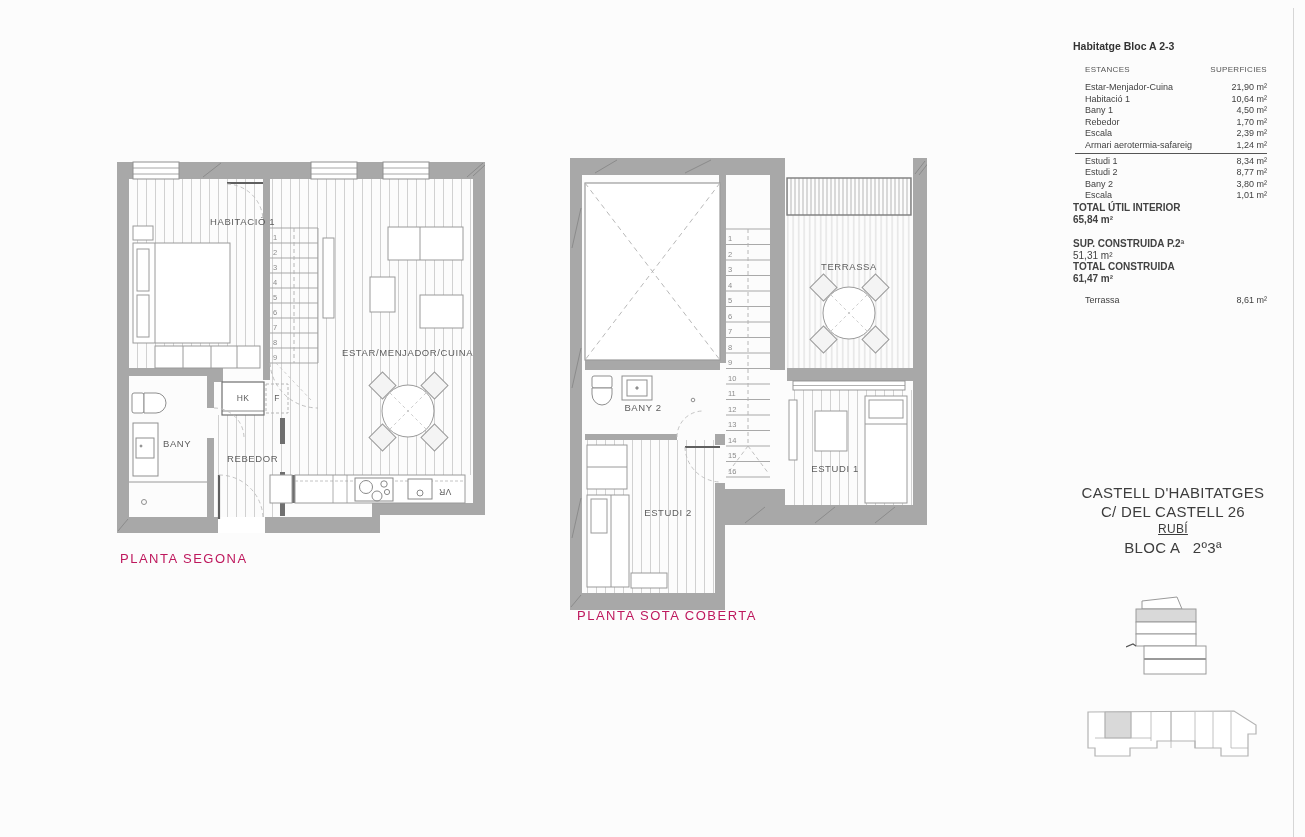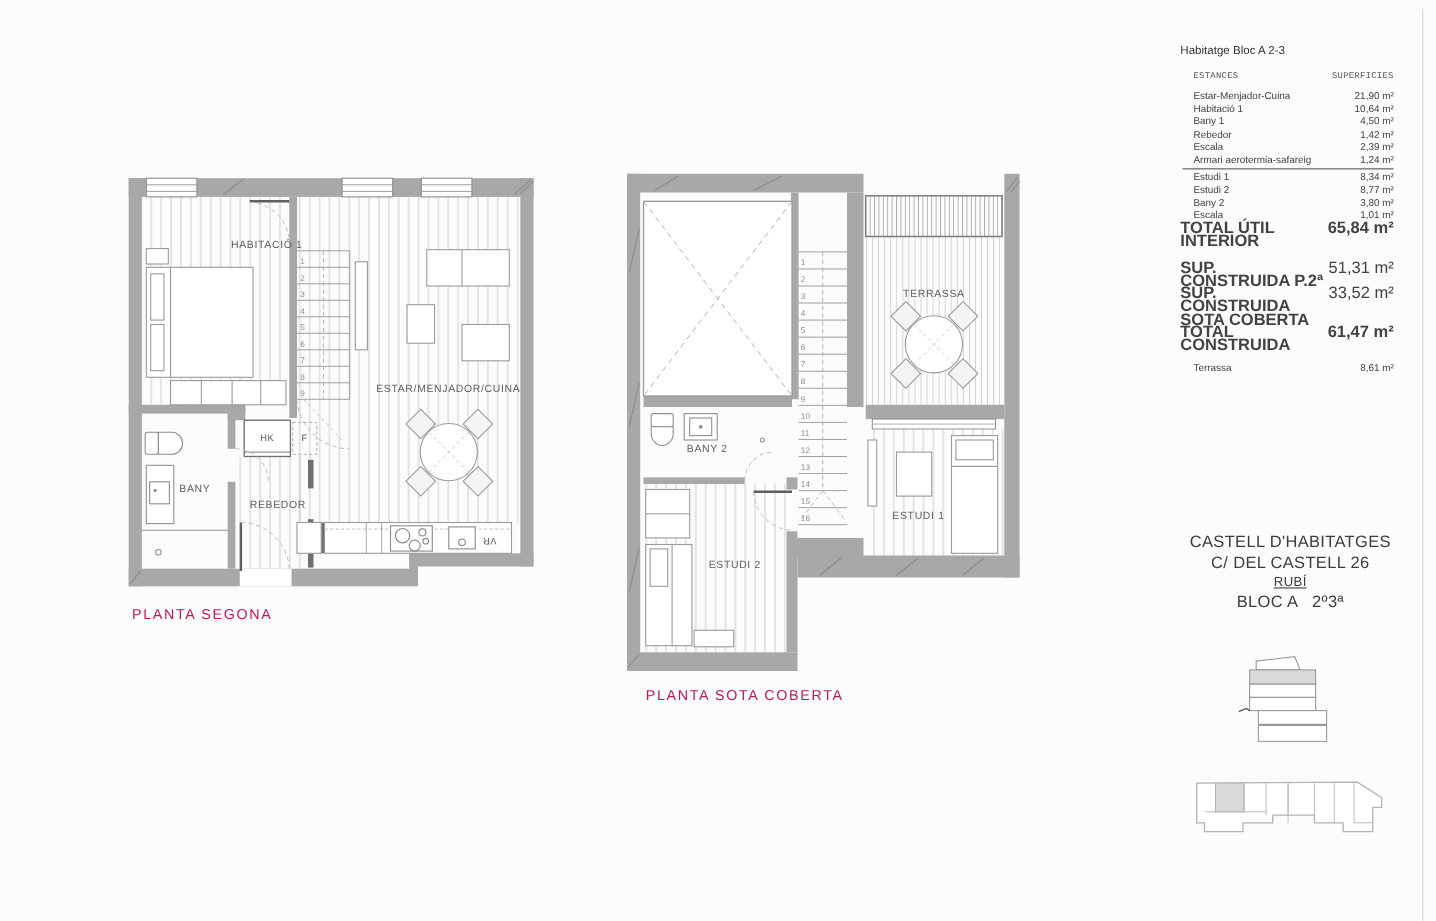--- a/index.html
+++ b/index.html
@@ -6,27 +6,27 @@
   html,body { width:1305px; height:837px; background:#fcfcfc; font-family:"Liberation Sans",sans-serif; overflow:hidden; }
   #stage { position:relative; width:1305px; height:837px; background:#fcfcfc; }
 
   .abs { position:absolute; }
 
   
   .plan-caption { font-size:13px; color:#be185d; letter-spacing:1.5px; }
 
   
   #surface-table { position:absolute; left:1073px; top:40px; width:194px; color:#3f3f3f; }
-  #surface-table .tbl-title { font-size:10.5px; font-weight:normal; color:#333; margin-bottom:13px; }
+  #surface-table .tbl-title { font-size:10.5px; font-weight:bold; color:#333; margin-bottom:13px; }
   #surface-table .tbl-head { display:flex; justify-content:space-between; font-size:8px; color:#555;
-      letter-spacing:.3px; padding-left:12px; margin-bottom:8px;font-family:Liberation Mono, monospace; }
+      letter-spacing:.3px; padding-left:12px; margin-bottom:8px; }
   .tbl-row { display:flex; justify-content:space-between; font-size:9px; color:#424242;
       line-height:11.6px; padding-left:12px; }
   .tbl-row.no-indent { padding-left:0; }
-  .tbl-row.bold { font-weight:bold; font-size:15px; }
+  .tbl-row.bold { font-weight:bold; font-size:10px;flex-direction:column; }
   .tbl-row .val { white-space:nowrap; }
   .tbl-sep { border-bottom:1px solid #555; margin:1px 0 2px 2px; } .gap12 { height:13px; } .gap10 { height:10px; }
 
   
   #title-block { position:absolute; left:1078px; top:483px; width:190px; text-align:center; color:#3d3d3d; }
   #title-block .tl { font-size:15px; line-height:19px; letter-spacing:.3px; }
   #title-block .tl-small { font-size:12px; line-height:17px;text-decoration:underline; }
   #title-block .tl-pre { white-space:pre; }
 
   
@@ -360,21 +360,21 @@
       <line x1="120" y1="299" x2="155" y2="299" stroke="#5f5f5f" stroke-width="2.2"></line>
       <path d="M120,299 A36,36 0 0 0 155,334" fill="none" stroke="#bdbdbd" stroke-width="0.9" stroke-dasharray="4 3"></path>
       <path d="M112,289 A26,26 0 0 1 138,263" fill="none" stroke="#bdbdbd" stroke-width="0.9" stroke-dasharray="4 3"></path>
     </g>
 
     <text class="room-label" x="284" y="122" text-anchor="middle">TERRASSA</text>
     <text class="room-label" x="78" y="263" text-anchor="middle">BANY 2</text>
     <text class="room-label" x="270" y="324" text-anchor="middle">ESTUDI 1</text>
     <text class="room-label" x="103" y="368" text-anchor="middle">ESTUDI 2</text>
   </svg>
-  <div class="abs plan-caption" style="left:577px; top:624px;margin-left:10px;">PLANTA SOTA COBERTA</div>
+  <div class="abs plan-caption" style="left:577px; top:608px;">PLANTA SOTA COBERTA</div>
 
   <div id="surface-table">
     <div class="tbl-title">Habitatge Bloc A 2-3</div>
     <div class="tbl-head">
       <span>ESTANCES</span>
       <span>SUPERFICIES</span>
     </div>
 
     <div class="tbl-row">
       <span>Estar-Menjador-Cuina</span>
@@ -383,21 +383,21 @@
     <div class="tbl-row">
       <span>Habitació 1</span>
       <span class="val">10,64 m²</span>
     </div>
     <div class="tbl-row">
       <span>Bany 1</span>
       <span class="val">4,50 m²</span>
     </div>
     <div class="tbl-row">
       <span>Rebedor</span>
-      <span class="val">1,42 m²</span>
+      <span class="val">1,70 m²</span>
     </div>
     <div class="tbl-row">
       <span>Escala</span>
       <span class="val">2,39 m²</span>
     </div>
     <div class="tbl-row">
       <span>Armari aerotermia-safareig</span>
       <span class="val">1,24 m²</span>
     </div>
     <div class="tbl-sep"></div>
@@ -420,24 +420,20 @@
     <div class="tbl-row bold no-indent">
       <span>TOTAL ÚTIL INTERIOR</span>
       <span class="val">65,84 m²</span>
     </div>
 
     <div class="gap12"></div>
 
     <div class="tbl-row bold no-indent">
       <span>SUP. CONSTRUIDA P.2ª</span>
       <span class="val" style="font-weight:normal;">51,31 m²</span>
-    </div>
-    <div class="tbl-row bold no-indent">
-      <span>SUP. CONSTRUIDA SOTA COBERTA</span>
-      <span class="val" style="font-weight:normal;">33,52 m²</span>
     </div>
     <div class="tbl-row bold no-indent">
       <span>TOTAL CONSTRUIDA</span>
       <span class="val">61,47 m²</span>
     </div>
 
     <div class="gap10"></div>
 
     <div class="tbl-row">
       <span>Terrassa</span>

